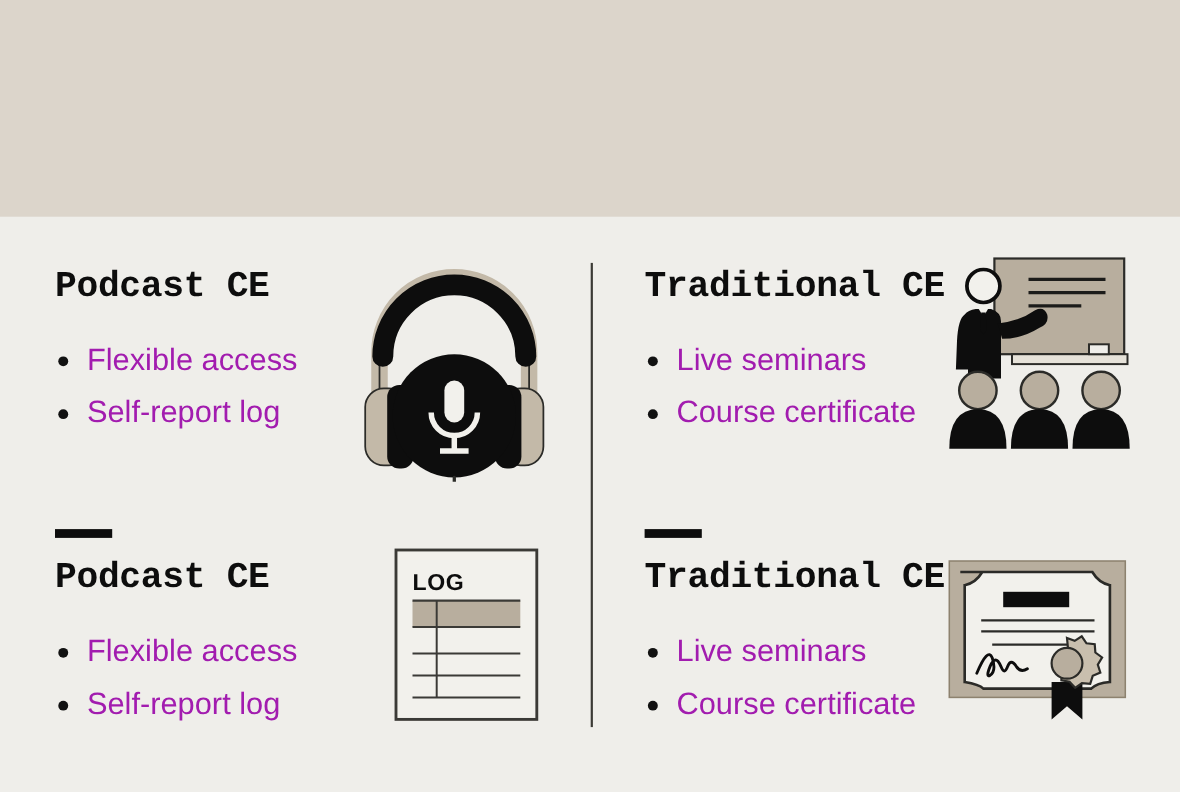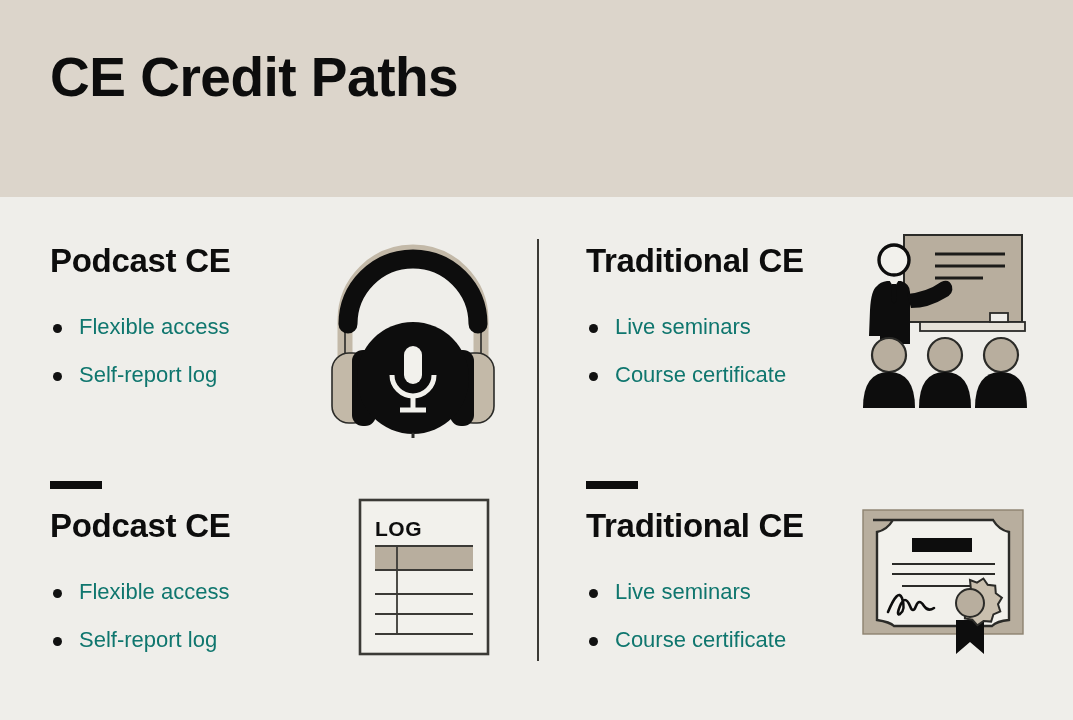--- a/index.html
+++ b/index.html
@@ -32,28 +32,28 @@
   
   .divider{
     position:absolute;left:537px;top:239px;width:2px;height:422px;
     background:#3b3a36;
   }
 
   
   .panel{position:absolute;}
   .panel-heading{
     font-size:33px;font-weight:bold;letter-spacing:-0.3px;
-    line-height:38px;color:#0d0d0d;white-space:nowrap;
+    line-height:38px;color:#0d0d0d;white-space:nowrap;font-family:Liberation Mono, monospace;
   }
   .rule{
     width:52px;height:8px;background:#0d0d0d;margin-bottom:18px;
   }
   .bullets{list-style:none;margin:0;padding:0;}
   .bullets li{
-    font-size:22px;line-height:48px;color:#0f766e;
+    font-size:28px;line-height:48px;color:#a21caf;
     white-space:nowrap;position:relative;padding-left:29px;
   }
   .bullets li::before{
     content:"";position:absolute;left:3px;top:21px;
     width:9px;height:9px;border-radius:50%;background:#111;
   }
 
   .p-tl{left:50px;top:242px;}
   .p-tr{left:586px;top:242px;}
   .p-bl{left:50px;top:481px;}
@@ -67,21 +67,20 @@
   .art-classroom{left:855px;top:232px;}
   .art-log{left:358px;top:498px;}
   .art-certificate{left:860px;top:502px;}
 </style>
 </head>
 <body>
 
 <div class="page">
 
   <div class="header">
-    <div class="header-title">CE Credit Paths</div>
   </div>
 
   <div class="divider"></div>
 
   <div class="panel p-tl">
     <div class="panel-heading">Podcast CE</div>
     <ul class="bullets">
       <li>Flexible access</li>
       <li>Self-report log</li>
     </ul>

